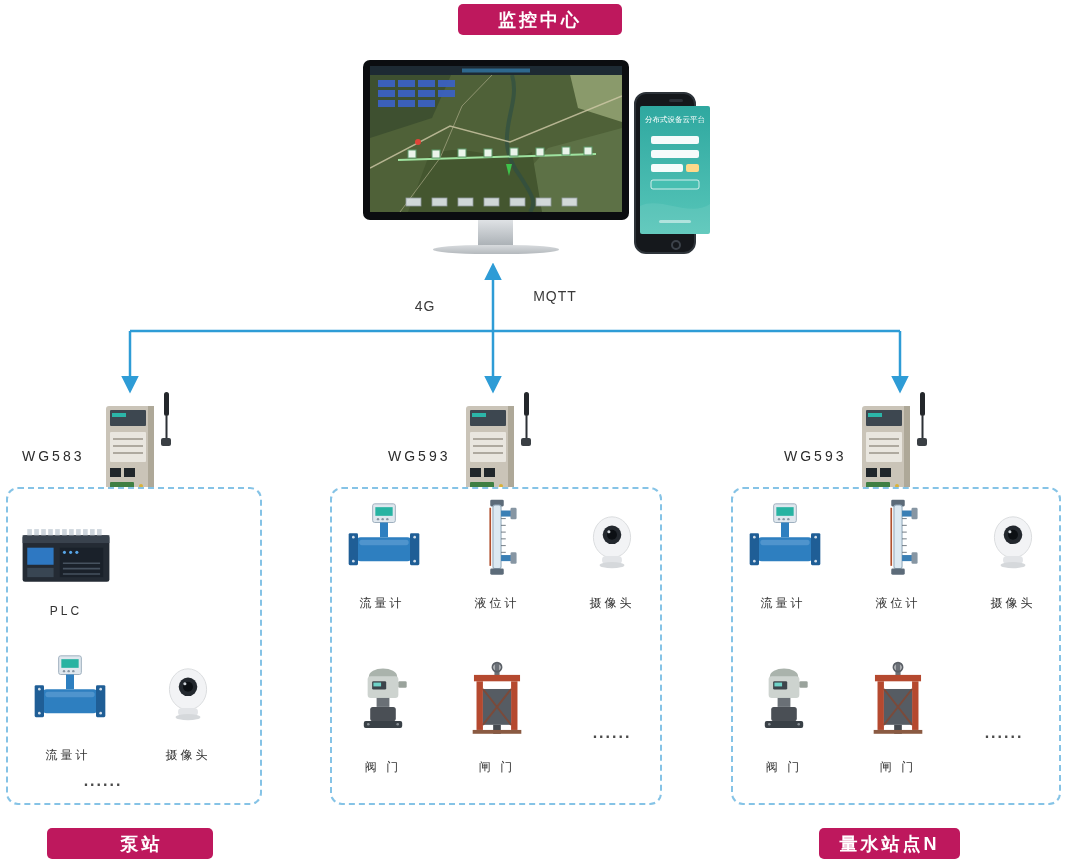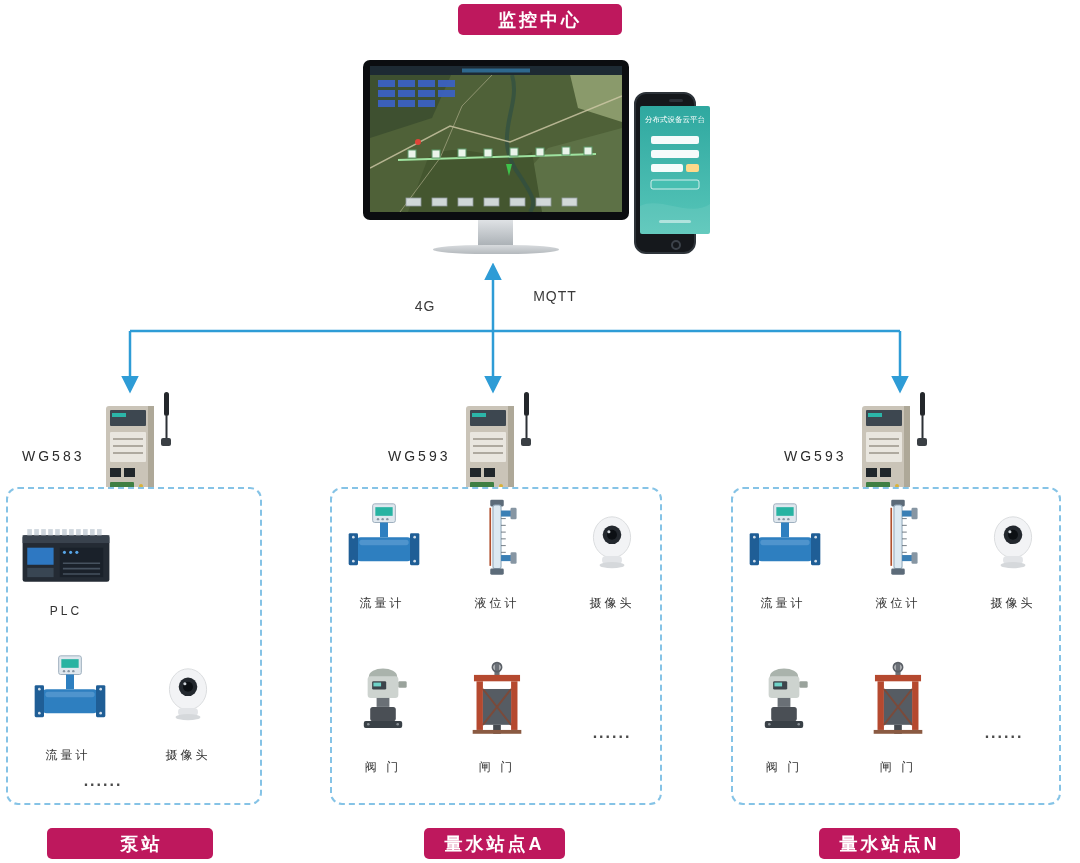--- a/index.html
+++ b/index.html
@@ -384,16 +384,15 @@
   </div>
   <div class="device" style="left:838px; top:658px; height:118px;">
     <svg width="64" height="86">
         <use href="#sym-gate"></use>
       </svg>
     <div class="dev-label">闸 门</div>
   </div>
   <div class="ellipsis" style="left:949px; top:724px;">......</div>
 
   <div class="pill" style="left:47px; top:828px; width:166px;padding-left:23px;">泵站</div>
-  <div class="pill" style="left:424px; top:828px; width:141px;">量水站点A</div>
   <div class="pill" style="left:819px; top:828px; width:141px;">量水站点N</div>
 
 </div>
 
 </body></html>

